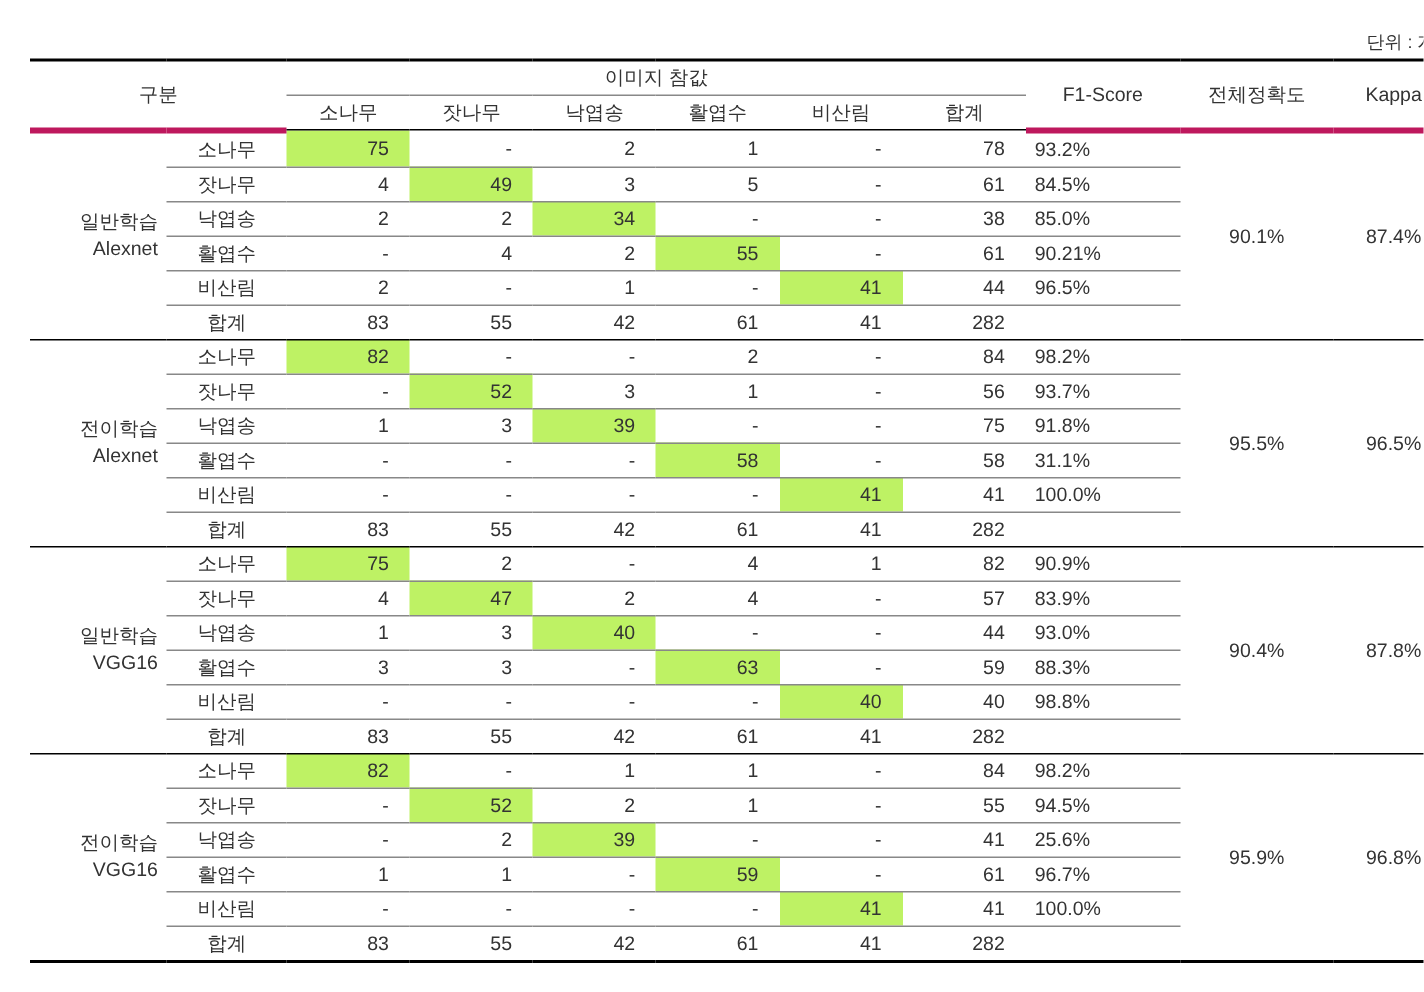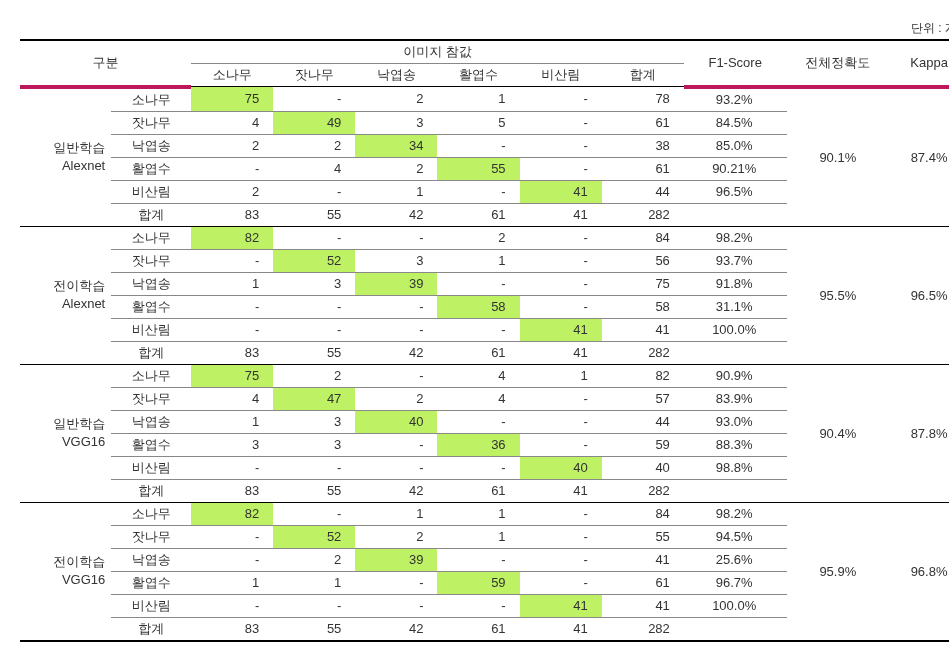--- a/index.html
+++ b/index.html
@@ -1,21 +1,21 @@
 <!DOCTYPE html>
 <html><head>
 <meta charset="utf-8">
 <style>
 body{font-family:"Malgun Gothic",Arial,sans-serif;font-size:13px;color:#333;margin:0;padding:20px;background:#fff}
 .wrapper{width:949px}
 .unit{text-align:right;font-size:12px;margin-bottom:2px}
 table{border-collapse:collapse;width:100%;table-layout:fixed}
 th,td{padding:2px 6px;text-align:center;font-weight:normal}
 td.num{text-align:right;padding-right:14px}
-td.f1{text-align:center;padding-right:8px}
+td.f1{text-align:left;padding-right:8px}
 .htop{border-top:2px solid #000}
 .hbot{border-bottom:2px solid #000}
 .dbot{border-bottom:4px solid #be185d}
 .thin{border-bottom:1px solid #888}
 .sub th{border-bottom:1px solid #000}
 .rowlabel{text-align:center}
 .group{text-align:right;line-height:1.4}
 .diag{background:#bef264}
 .gline{border-bottom:1px solid #000}
 </style>
@@ -222,21 +222,21 @@
           <td class="num thin">-</td>
           <td class="num thin">-</td>
           <td class="num thin">44</td>
           <td class="f1 thin">93.0%</td>
         </tr>
         <tr>
           <td class="rowlabel thin">활엽수</td>
           <td class="num thin">3</td>
           <td class="num thin">3</td>
           <td class="num thin">-</td>
-          <td class="num thin diag">36</td>
+          <td class="num thin diag">63</td>
           <td class="num thin">-</td>
           <td class="num thin">59</td>
           <td class="f1 thin">88.3%</td>
         </tr>
         <tr>
           <td class="rowlabel thin">비산림</td>
           <td class="num thin">-</td>
           <td class="num thin">-</td>
           <td class="num thin">-</td>
           <td class="num thin">-</td>

